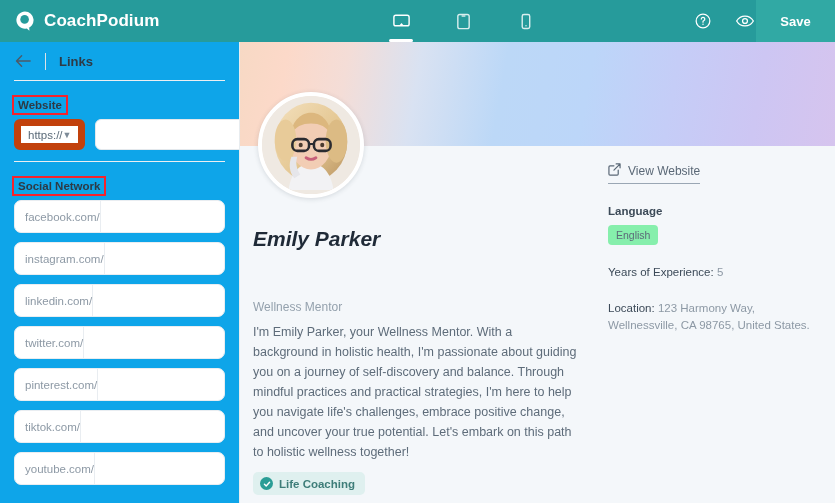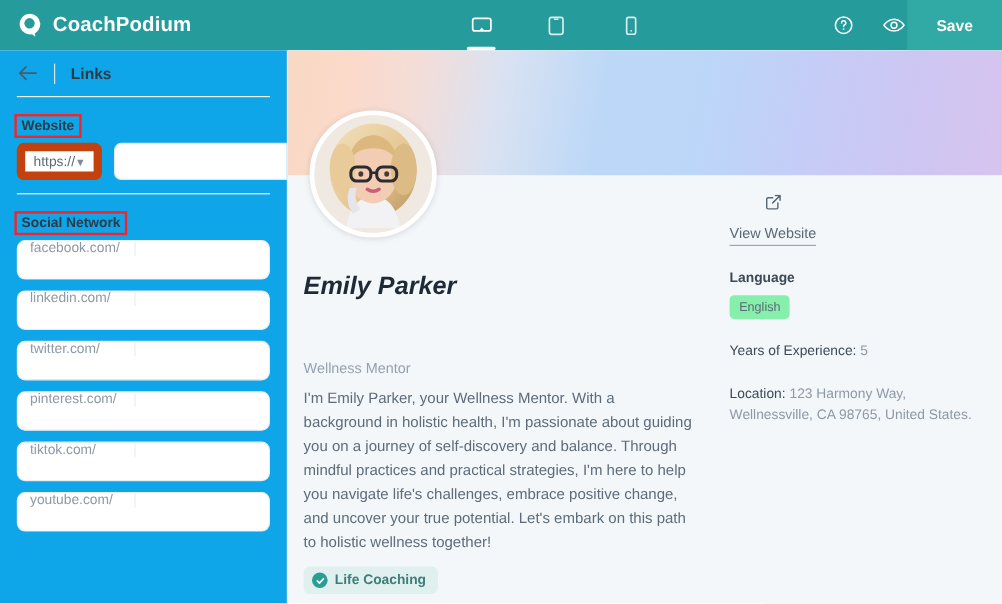--- a/index.html
+++ b/index.html
@@ -95,21 +95,20 @@
     border: 1px solid #e3e8ec; border-radius: 6px;
     background: #ffffff; padding: 0 8px;
     font-size: 11.5px; color: #2e3a45;
     font-family: "Liberation Sans", sans-serif;
   }
 
   .social-row {
     display: flex; margin: 0 14px 9px 14px; height: 33px;
     border: 1px solid #e9edf1; border-radius: 7px; overflow: hidden;
     background: #ffffff;
-    flex-direction: column;
   }
   .social-prefix {
     width: 98px; display: flex; align-items: center;
     padding-left: 10px; font-size: 11.5px; color: #8d99a5;
     border-right: 1px solid #e9edf1; white-space: nowrap;
   }
   .social-input {
     flex: 1; border: none; background: transparent; padding: 0 8px;
     font-size: 11.5px; color: #2e3a45;
     font-family: "Liberation Sans", sans-serif;
@@ -163,21 +162,20 @@
   .badge-txt { font-size: 11.5px; color: #3e7d79; font-weight: bold; }
 
   
   .info {
     position: absolute; left: 368px; top: 120px; width: 215px;
   }
   .view-site {
     display: inline-flex; align-items: center; gap: 7px;
     border-bottom: 1px solid #9aa7b4; padding-bottom: 3px;
     cursor: pointer;
-    flex-direction: column;
   }
   .vs-txt { font-size: 12px; color: #5a6876; }
   .info-label {
     margin-top: 21px; font-size: 11.5px; font-weight: bold; color: #3c4a58;
   }
   .lang-chip {
     display: inline-block; margin-top: 8px;
     background: #86efac; border-radius: 4px;
     padding: 4px 8px; font-size: 10.5px; color: #5c6a78;
   }
@@ -265,20 +263,24 @@
     </div>
 
     <div class="side-rule" style="margin-top:11px"></div>
 
     <div class="sec-label-wrap">
       <span class="sec-label boxed">Social Network</span>
     </div>
 
     <div class="social-row">
       <span class="social-prefix">facebook.com/</span>
+      <input class="social-input" type="text" value="" style="">
+    </div>
+    <div class="social-row">
+      <span class="social-prefix">instagram.com/</span>
       <input class="social-input" type="text" value="" style="">
     </div>
     <div class="social-row">
       <span class="social-prefix">linkedin.com/</span>
       <input class="social-input" type="text" value="" style="">
     </div>
     <div class="social-row">
       <span class="social-prefix">twitter.com/</span>
       <input class="social-input" type="text" value="" style="">
     </div>

